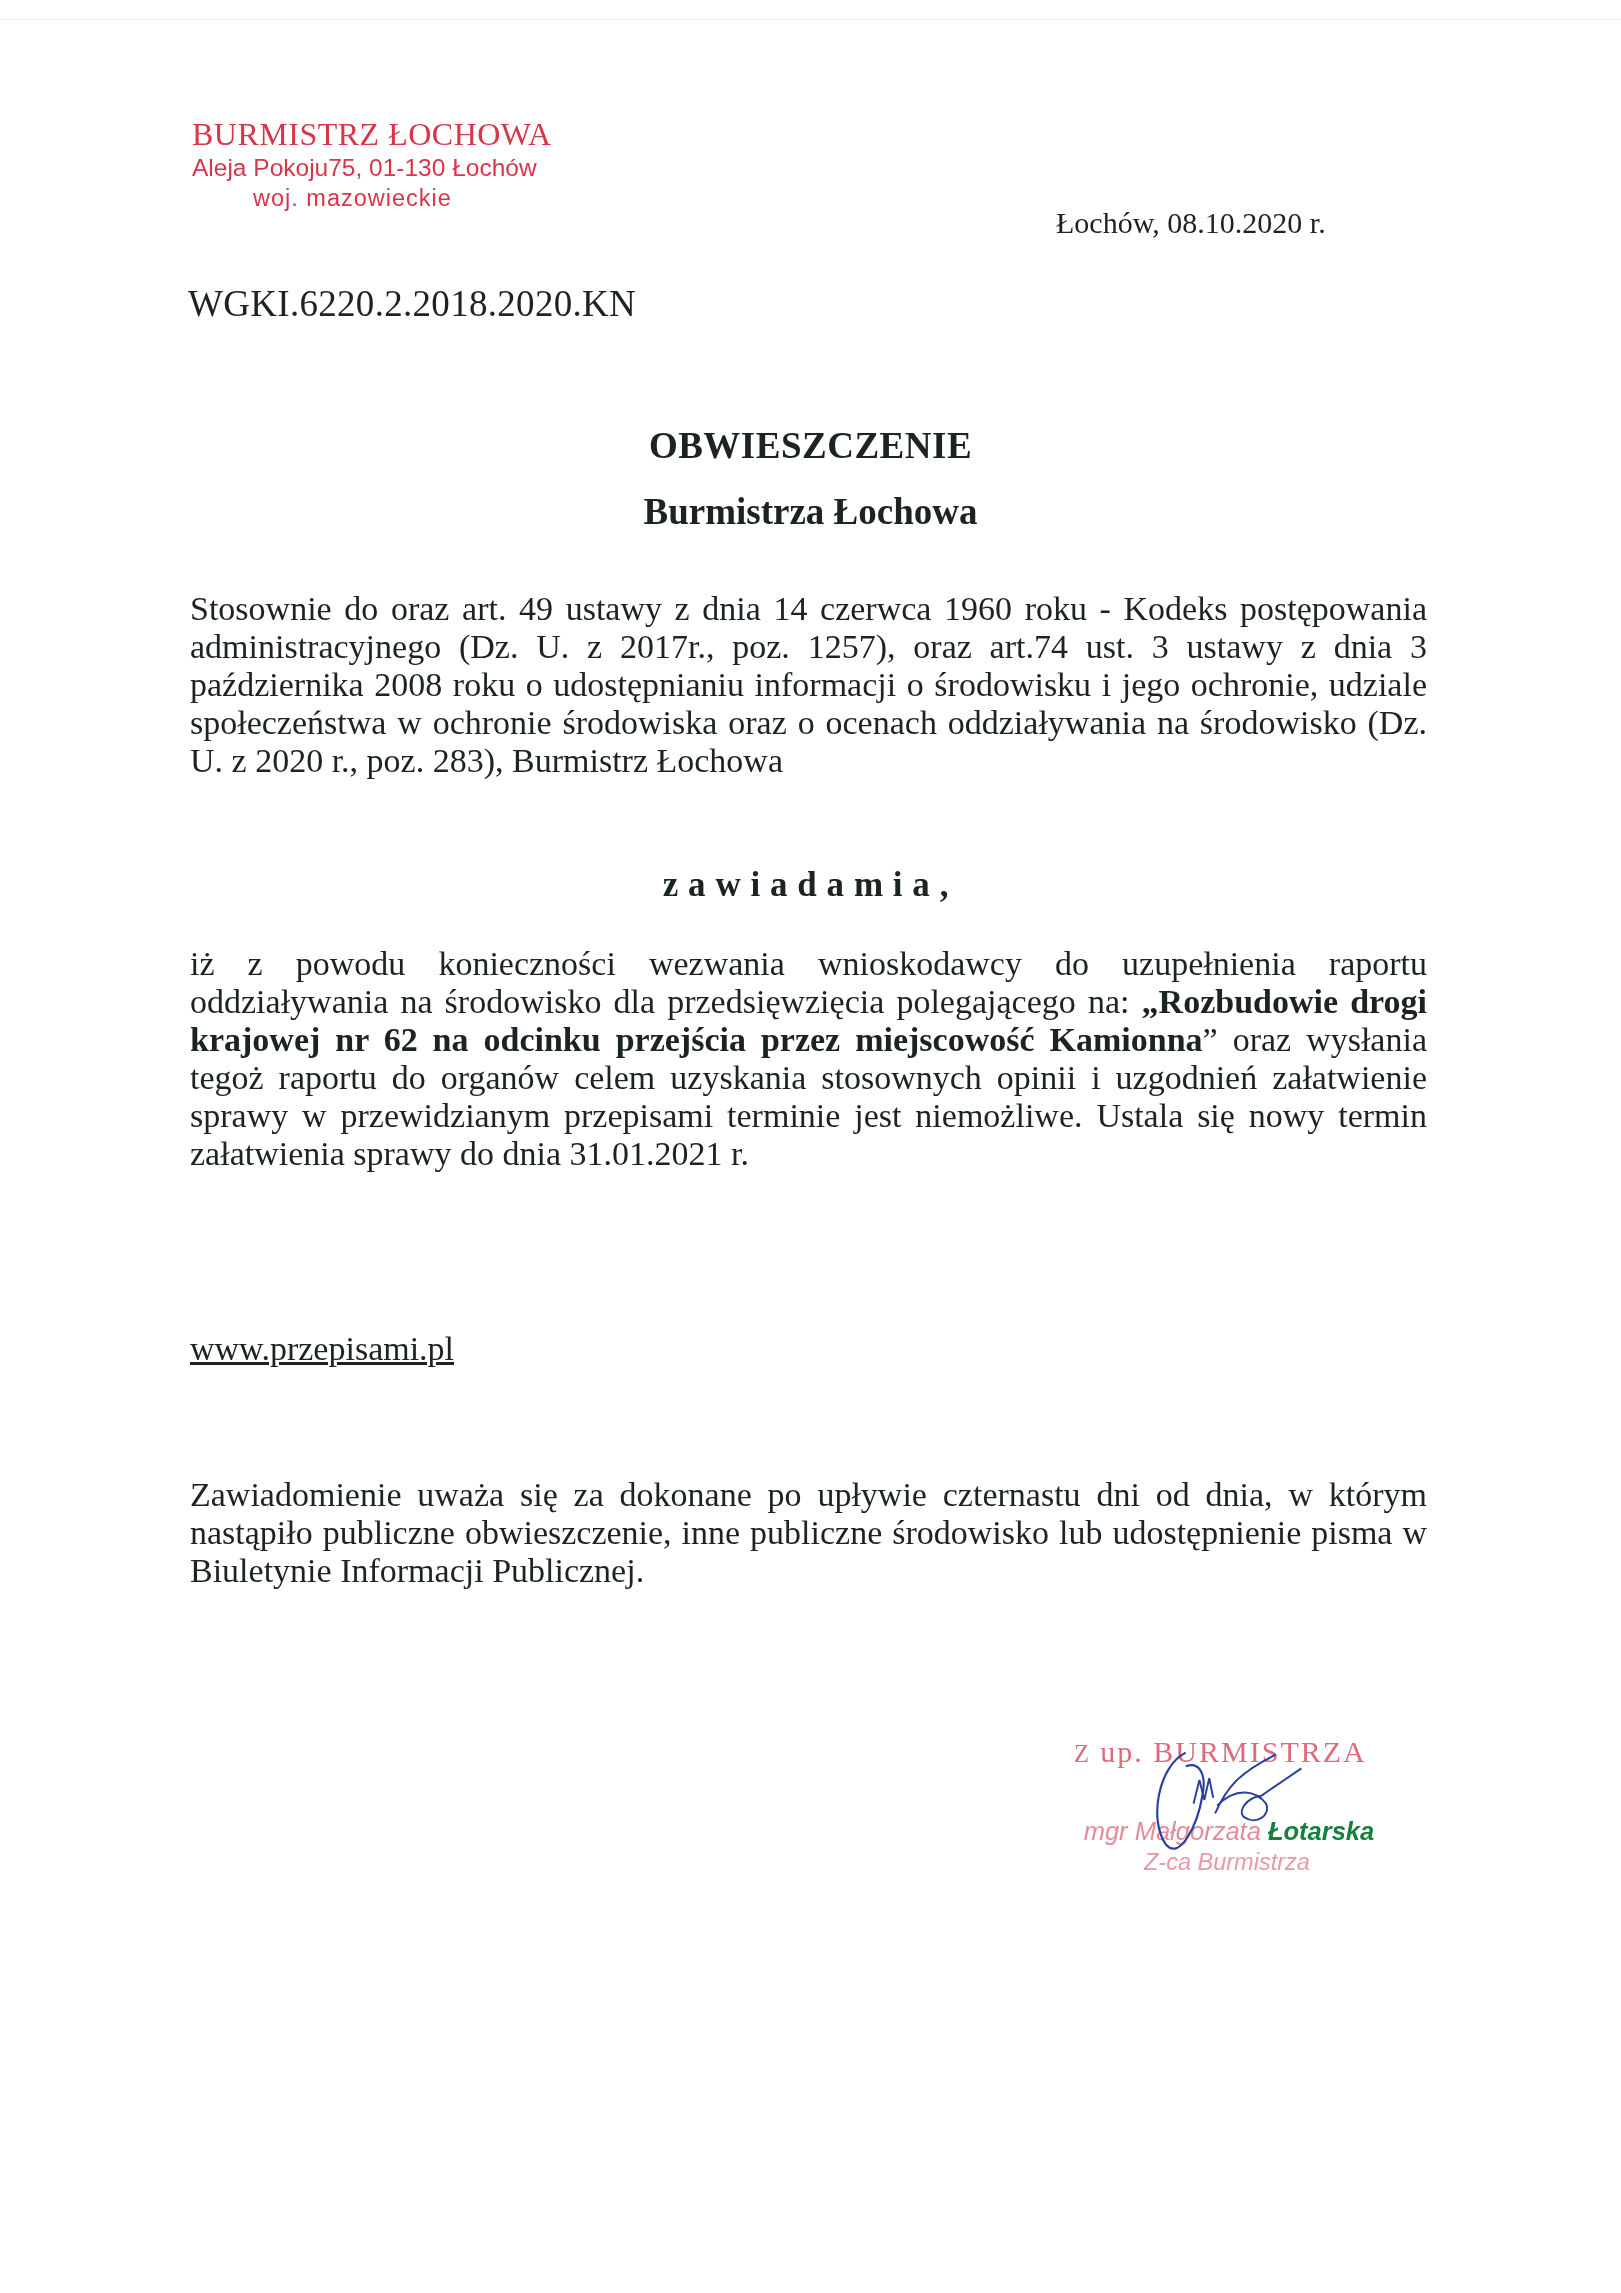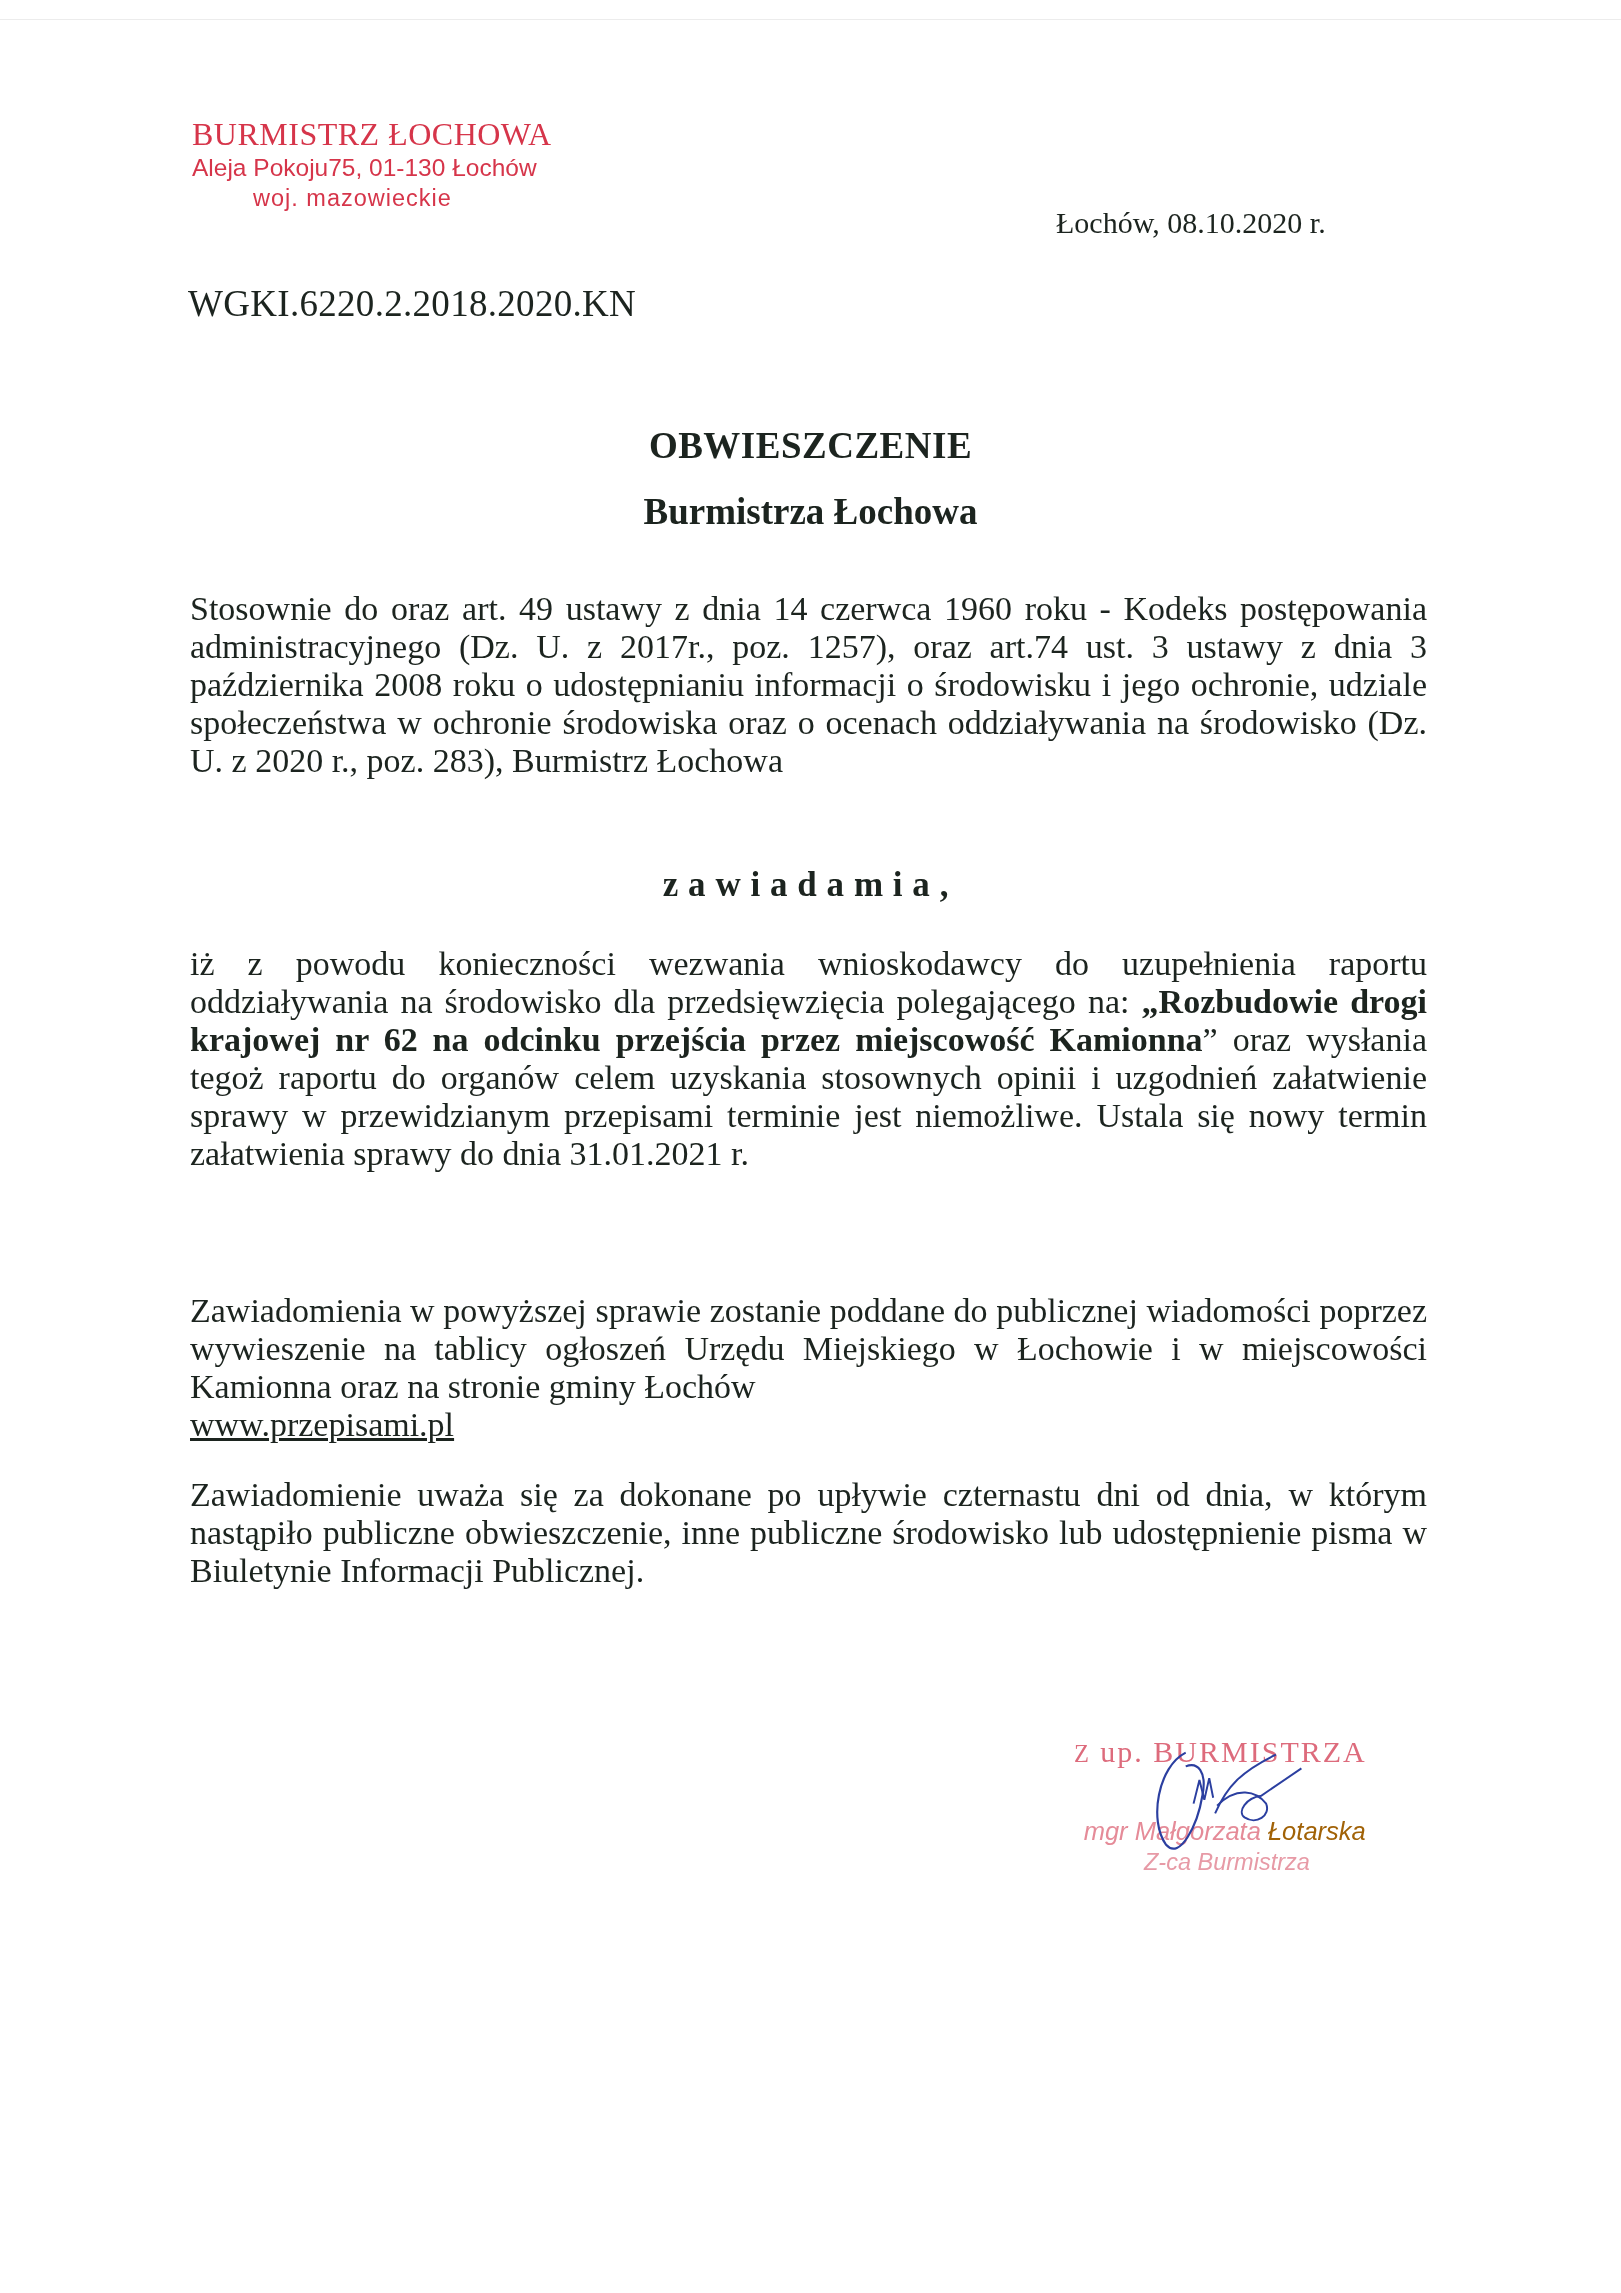--- a/index.html
+++ b/index.html
@@ -20,21 +20,21 @@
   .announce { position: absolute; left: 0; width: 1621px; top: 865px; text-align: center; font-family: "Liberation Serif", serif; font-weight: bold; font-size: 35px; letter-spacing: 9.8px; }
   .p2 { top: 945px; }
   .p3 { top: 1292px; }
   .p4 { top: 1476px; }
   .bold { font-weight: bold; }
   .link { text-decoration: underline; color: #1c241f; }
   .sig { position: absolute; left: 1070px; top: 1727px; width: 353px; height: 167px; font-family: "Liberation Sans", sans-serif; }
   .sig-up { position: absolute; left: 3.9px; top: 0; font-family: "Liberation Serif", serif; color: #dd6b7c; font-size: 30px; letter-spacing: 2px; margin-top: 8px; }
   .sig-up .small { font-size: 24.5px; }
   .sig-name { position: absolute; left: 13.7px; top: 90px; font-style: italic; color: #e58b98; font-size: 25.5px; }
-  .sig-name .strong { color: #a16207; }
+  .sig-name .strong { color: #15803d; font-weight: bold; }
   .sig-role { position: absolute; left: 74px; top: 122px; font-style: italic; color: #e79aa6; font-size: 23.5px; }
   .sig-svg { position: absolute; left: 0; top: 0; width: 353px; height: 167px; }
 </style>
 </head>
 <body>
 
 <div class="scanline"></div>
 
 <div class="stamp-header">
   <div class="stamp-title">BURMISTRZ ŁOCHOWA</div>
@@ -52,21 +52,21 @@
   <p>Stosownie do oraz art. 49 ustawy z dnia 14 czerwca 1960 roku - Kodeks postępowania administracyjnego (Dz. U. z 2017r., poz. 1257), oraz art.74 ust. 3 ustawy z dnia 3 października 2008 roku o udostępnianiu informacji o środowisku i jego ochronie, udziale społeczeństwa w ochronie środowiska oraz o ocenach oddziaływania na środowisko (Dz. U. z 2020 r., poz. 283), Burmistrz Łochowa</p>
 </div>
 
 <div class="announce">zawiadamia,</div>
 
 <div class="body-block p2">
   <p><span>iż  z powodu konieczności wezwania wnioskodawcy do uzupełnienia raportu oddziaływania na środowisko dla przedsięwzięcia polegającego na: </span><span class="bold">„Rozbudowie drogi krajowej nr 62 na odcinku przejścia przez miejscowość Kamionna</span><span>” oraz wysłania tegoż raportu do organów celem uzyskania stosownych opinii i uzgodnień załatwienie sprawy w przewidzianym przepisami terminie jest niemożliwe. Ustala się nowy termin załatwienia sprawy do dnia 31.01.2021 r.</span></p>
 </div>
 
 <div class="body-block p3">
-  <p><span>Zawiadomienia w powyższej sprawie zostanie poddane do publicznej wiadomości poprzez wywieszenie na tablicy ogłoszeń Urzędu Miejskiego w Łochowie i w miejscowości Kamionna oraz na stronie gminy Łochów</span><br><a class="link">www.przepisami.pl</a></p>
+  <p><br><a class="link">www.przepisami.pl</a></p>
 </div>
 
 <div class="body-block p4">
   <p>Zawiadomienie uważa się za dokonane po upływie czternastu dni od dnia, w którym nastąpiło publiczne obwieszczenie, inne publiczne środowisko lub udostępnienie pisma w Biuletynie Informacji Publicznej.</p>
 </div>
 
 <div class="sig">
   <div class="sig-up"><span class="small">Z</span> <span>up. BURMISTRZA</span></div>
   <div class="sig-name"><span>mgr Małgorzata</span> <span class="strong">Łotarska</span></div>
   <div class="sig-role">Z-ca Burmistrza</div>

